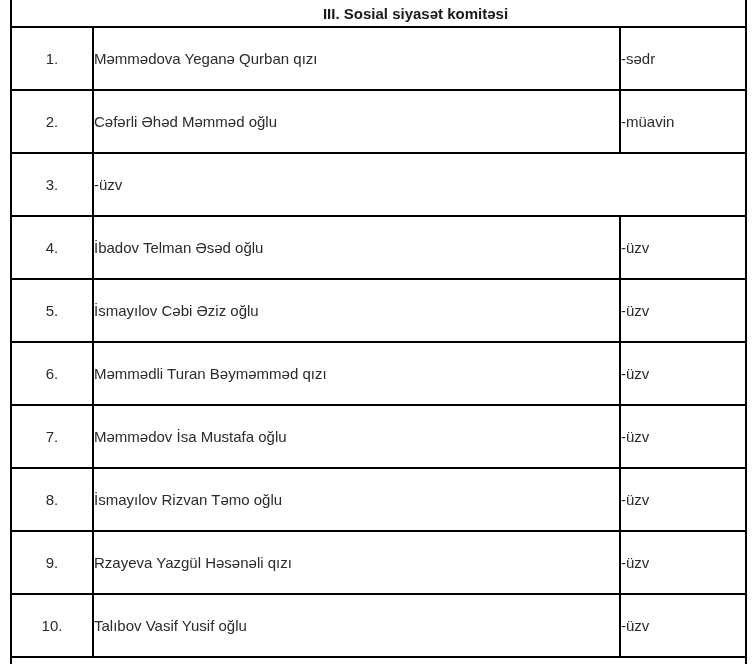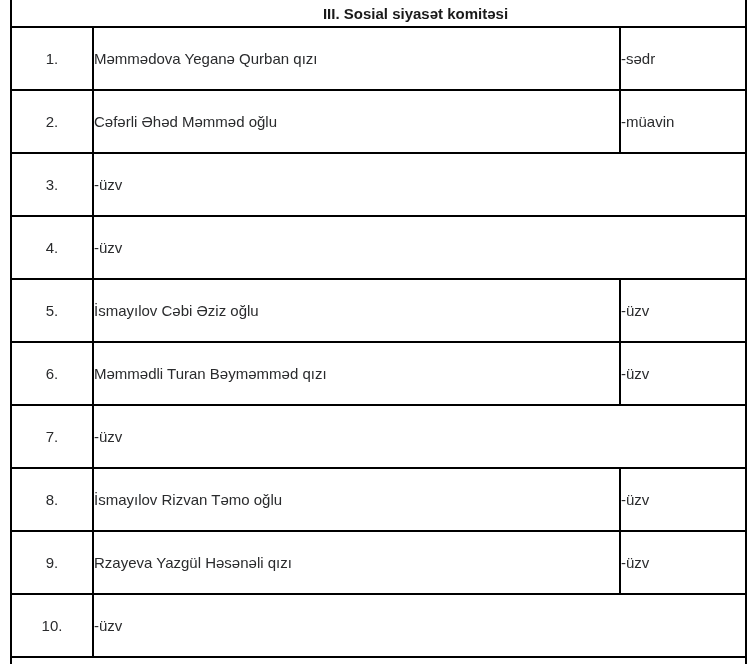--- a/index.html
+++ b/index.html
@@ -103,52 +103,55 @@
       <div class="cell role">-müavin</div>
     </div>
 
     <div class="row">
       <div class="cell num">3.</div>
       <div class="cell role">-üzv</div>
     </div>
 
     <div class="row">
       <div class="cell num">4.</div>
+      <div class="cell name">İbadov Telman Əsəd oğlu</div>
       <div class="cell role">-üzv</div>
     </div>
 
     <div class="row">
       <div class="cell num">5.</div>
       <div class="cell name">İsmayılov Cəbi Əziz oğlu</div>
       <div class="cell role">-üzv</div>
     </div>
 
     <div class="row">
       <div class="cell num">6.</div>
       <div class="cell name">Məmmədli Turan Bəyməmməd qızı</div>
       <div class="cell role">-üzv</div>
     </div>
 
     <div class="row">
       <div class="cell num">7.</div>
+      <div class="cell name">Məmmədov İsa Mustafa oğlu</div>
       <div class="cell role">-üzv</div>
     </div>
 
     <div class="row">
       <div class="cell num">8.</div>
       <div class="cell name">İsmayılov Rizvan Təmo oğlu</div>
       <div class="cell role">-üzv</div>
     </div>
 
     <div class="row">
       <div class="cell num">9.</div>
       <div class="cell name">Rzayeva Yazgül Həsənəli qızı</div>
       <div class="cell role">-üzv</div>
     </div>
 
     <div class="row">
       <div class="cell num">10.</div>
+      <div class="cell name">Talıbov Vasif Yusif oğlu</div>
       <div class="cell role">-üzv</div>
     </div>
 
     <div class="next-row-sliver"></div>
   </div>
 </div>
 
 </body></html>

